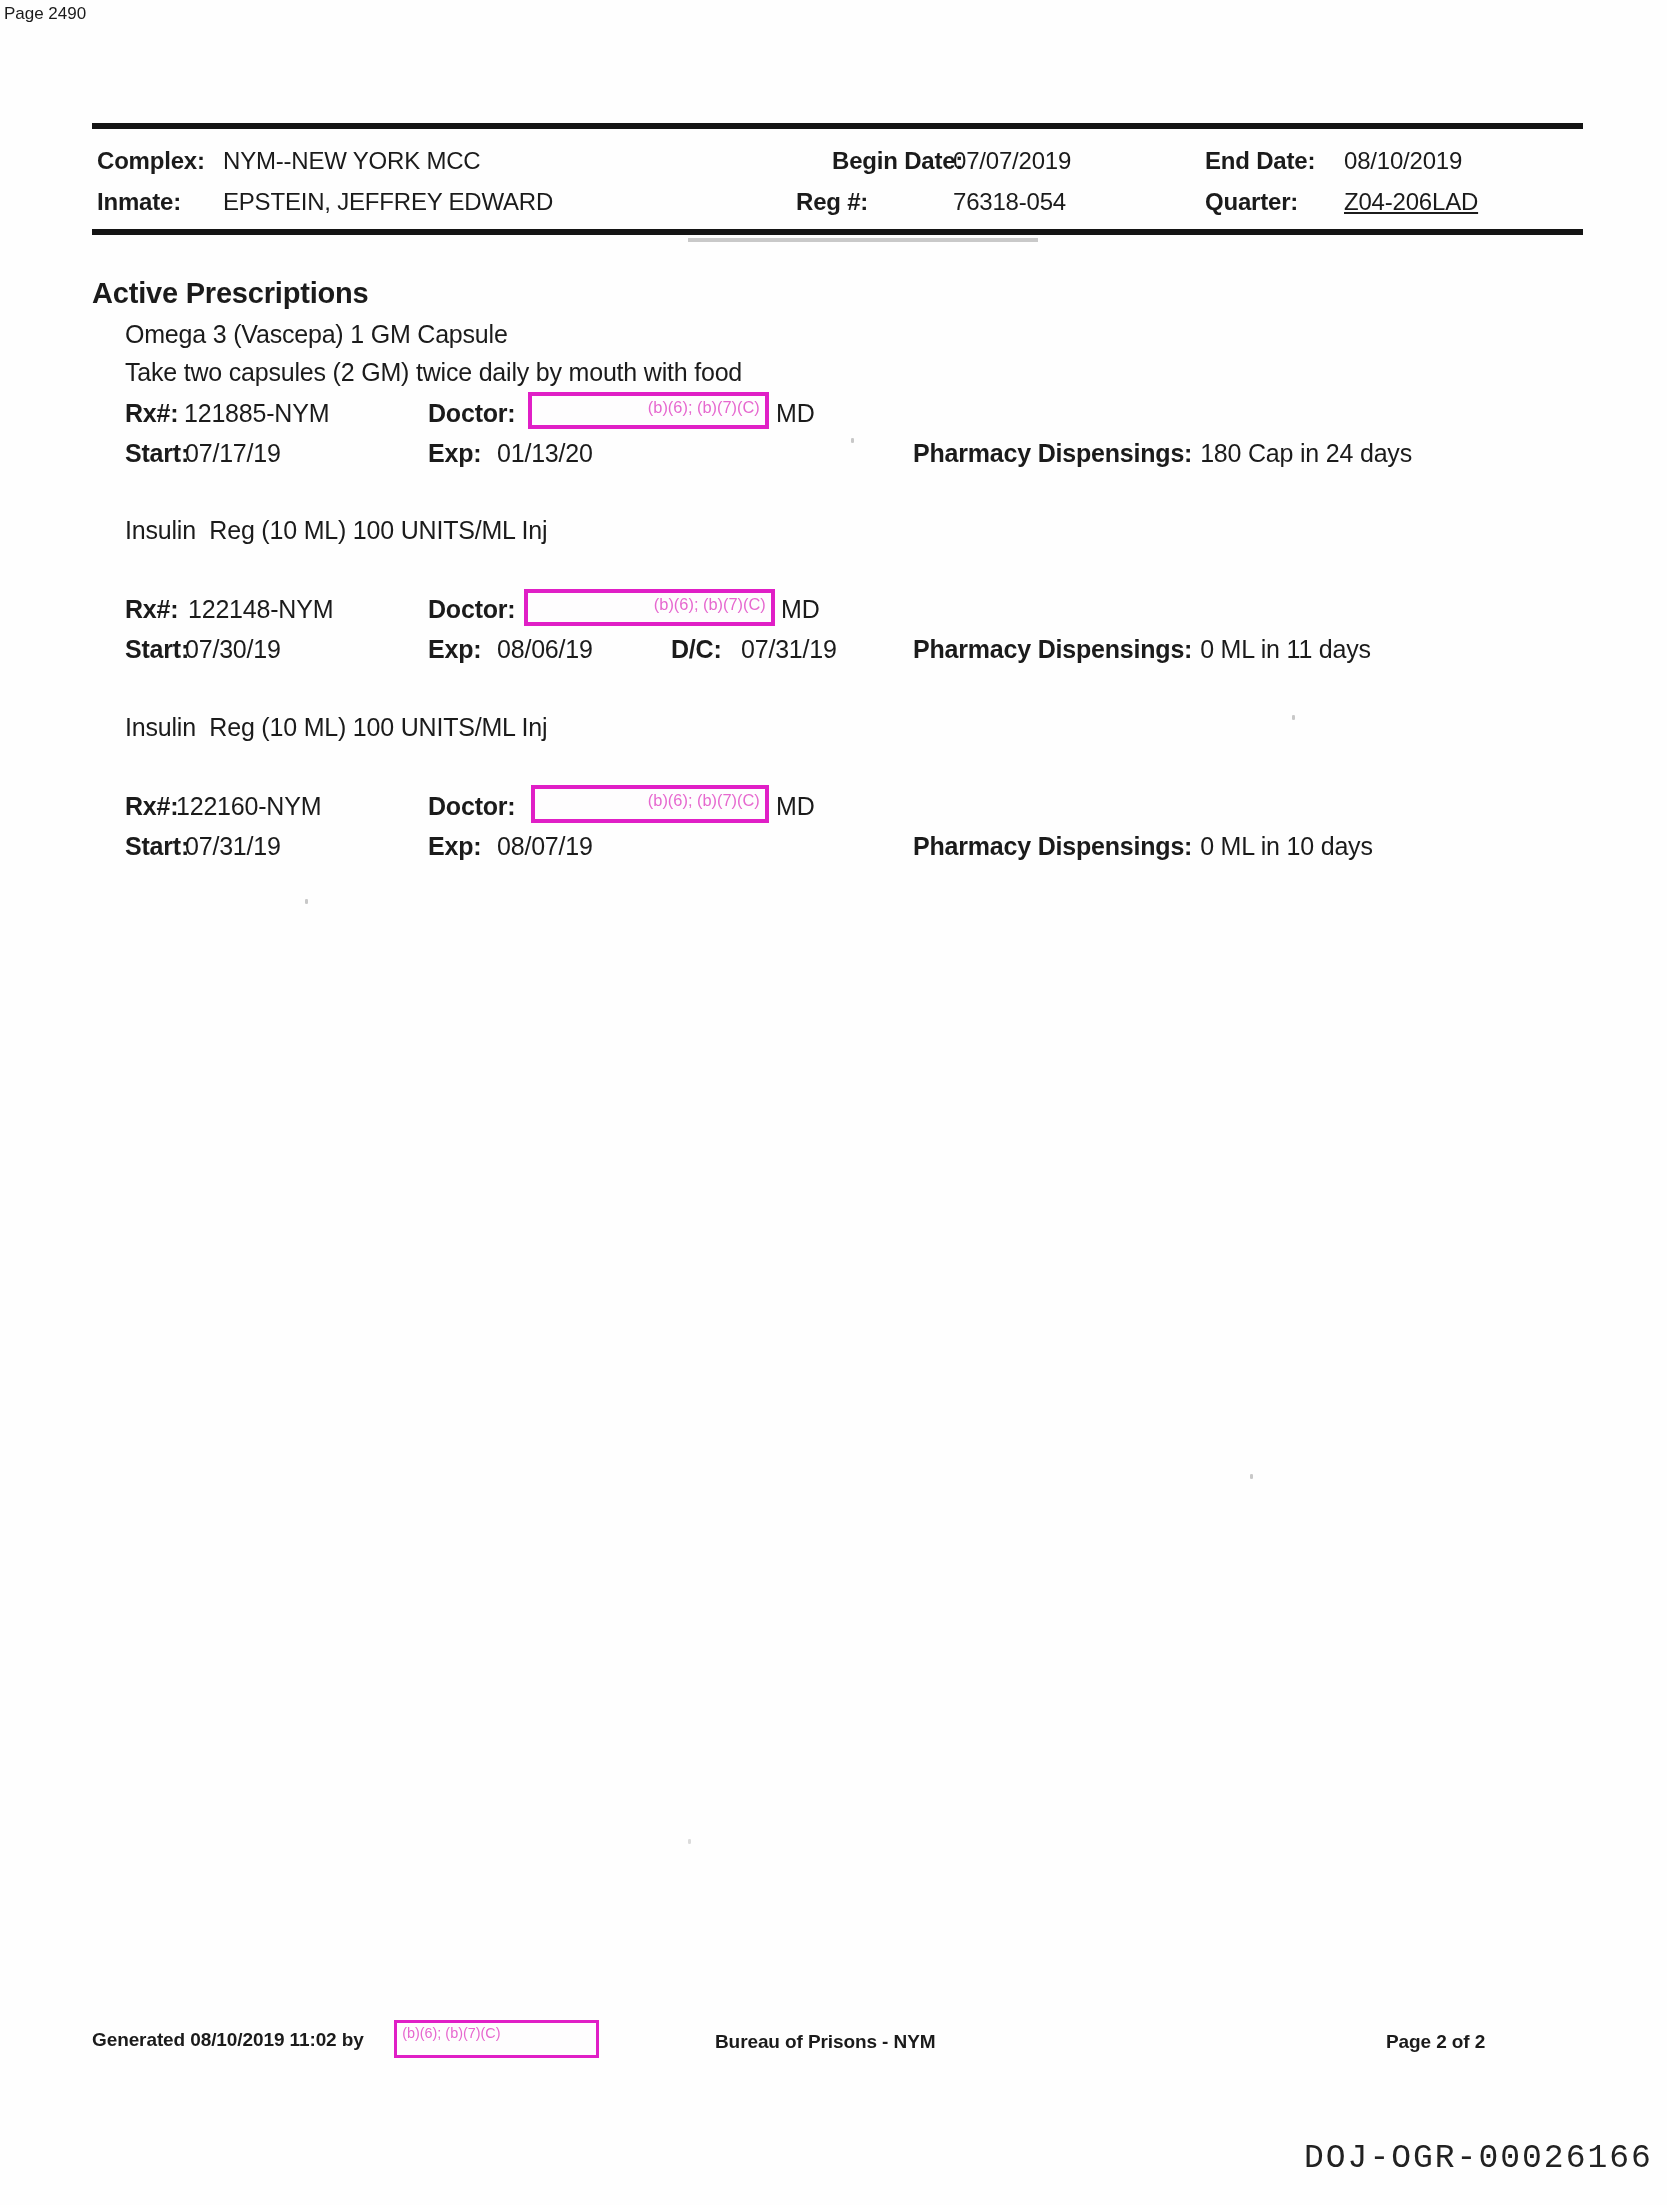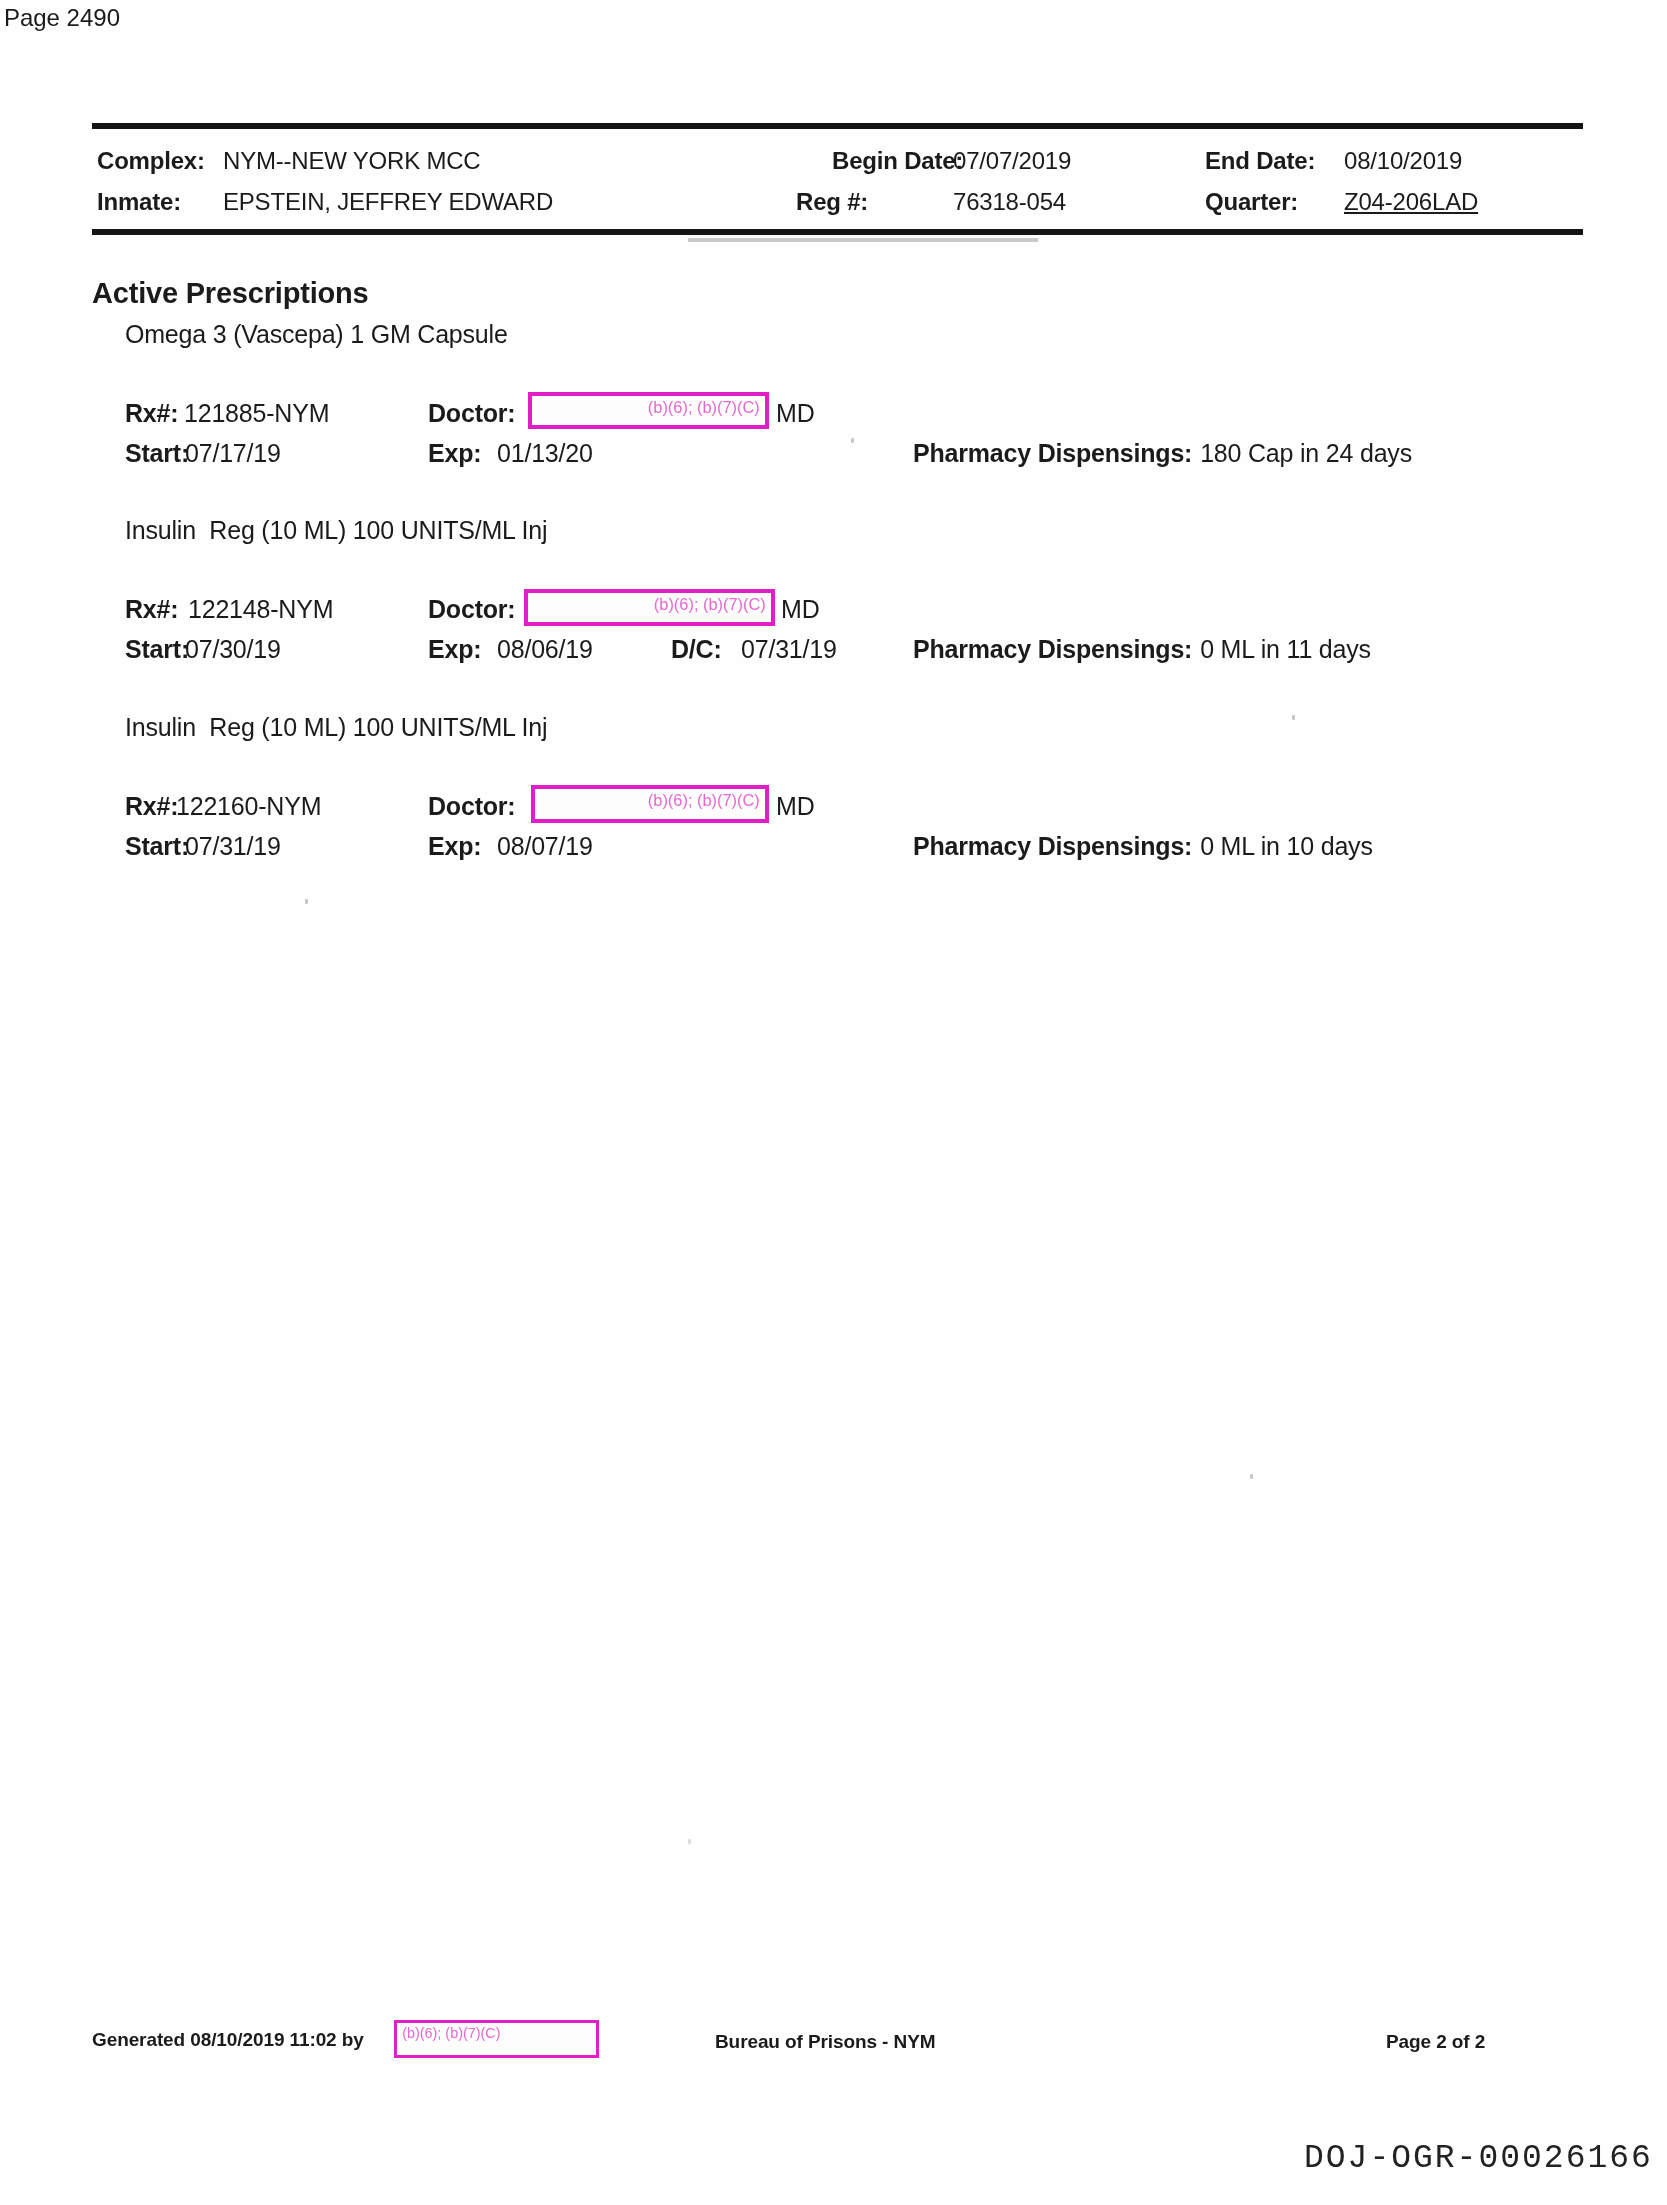--- a/index.html
+++ b/index.html
@@ -16,21 +16,21 @@
     height:2205px;
     background:#fefefe;
     font-family:"Liberation Sans", sans-serif;
     color:var(--ink);
     overflow:hidden;
   }
   .abs{position:absolute;white-space:pre;}
   .lbl{font-weight:bold;}
   .txt{font-size:25px;letter-spacing:-0.2px;}
   .hdr-txt{font-size:24px;letter-spacing:-0.2px;}
-  .page-num{left:3.9px;top:3.9px;font-size:24px;}
+  .page-num{left:3.9px;top:3.9px;font-size:17px;}
   .hdr-rule{position:absolute;left:92px;width:1491px;height:5.9px;background:#141414;}
   .hdr-rule.top{top:123px;}
   .hdr-rule.bottom{top:229px;}
   .rule-echo{position:absolute;left:688px;top:238px;width:350px;height:3.9px;background:#c9c9c9;}
   .section-title{left:92px;top:277px;font-size:29px;font-weight:bold;letter-spacing:-0.2px;}
   .rx-block{position:absolute;left:0;width:1668px;height:174px;text-align:right;}
   .rx-block .abs{white-space:pre;}
   .redact-box{
     position:absolute;
     border:4.6px solid var(--redaction-border);
@@ -75,20 +75,21 @@
   <div class="abs hdr-txt" style="left:223px;top:188px;">EPSTEIN, JEFFREY EDWARD</div>
   <div class="abs hdr-txt lbl" style="left:796px;top:188px;">Reg #:</div>
   <div class="abs hdr-txt" style="left:953px;top:188px;">76318-054</div>
   <div class="abs hdr-txt lbl" style="left:1205px;top:188px;">Quarter:</div>
   <div class="abs hdr-txt" style="left:1344px;top:188px;text-decoration:underline;">Z04-206LAD</div>
 
   <div class="abs section-title">Active Prescriptions</div>
 
   <div class="rx-block" style="top:320px;">
     <div class="abs txt" style="left:125px;top:0;">Omega 3 (Vascepa) 1 GM Capsule</div>
+    <div class="abs txt" style="left:125px;top:38px;">Take two capsules (2 GM) twice daily by mouth with food</div>
     <div class="abs txt lbl" style="left:125px;top:79px;">Rx#:</div>
     <div class="abs txt" style="left:184px;top:79px;">121885-NYM</div>
     <div class="abs txt lbl" style="left:428px;top:79px;">Doctor:</div>
     <div class="redact-box" style="left:528px;top:72px;width:241px;height:37px;">
       <span class="redact-text">(b)(6); (b)(7)(C)</span>
     </div>
     <div class="abs txt" style="left:776px;top:79px;">MD</div>
     <div class="abs txt lbl" style="left:125px;top:119px;">Start:</div>
     <div class="abs txt" style="left:185px;top:119px;">07/17/19</div>
     <div class="abs txt lbl" style="left:428px;top:119px;">Exp:</div>

